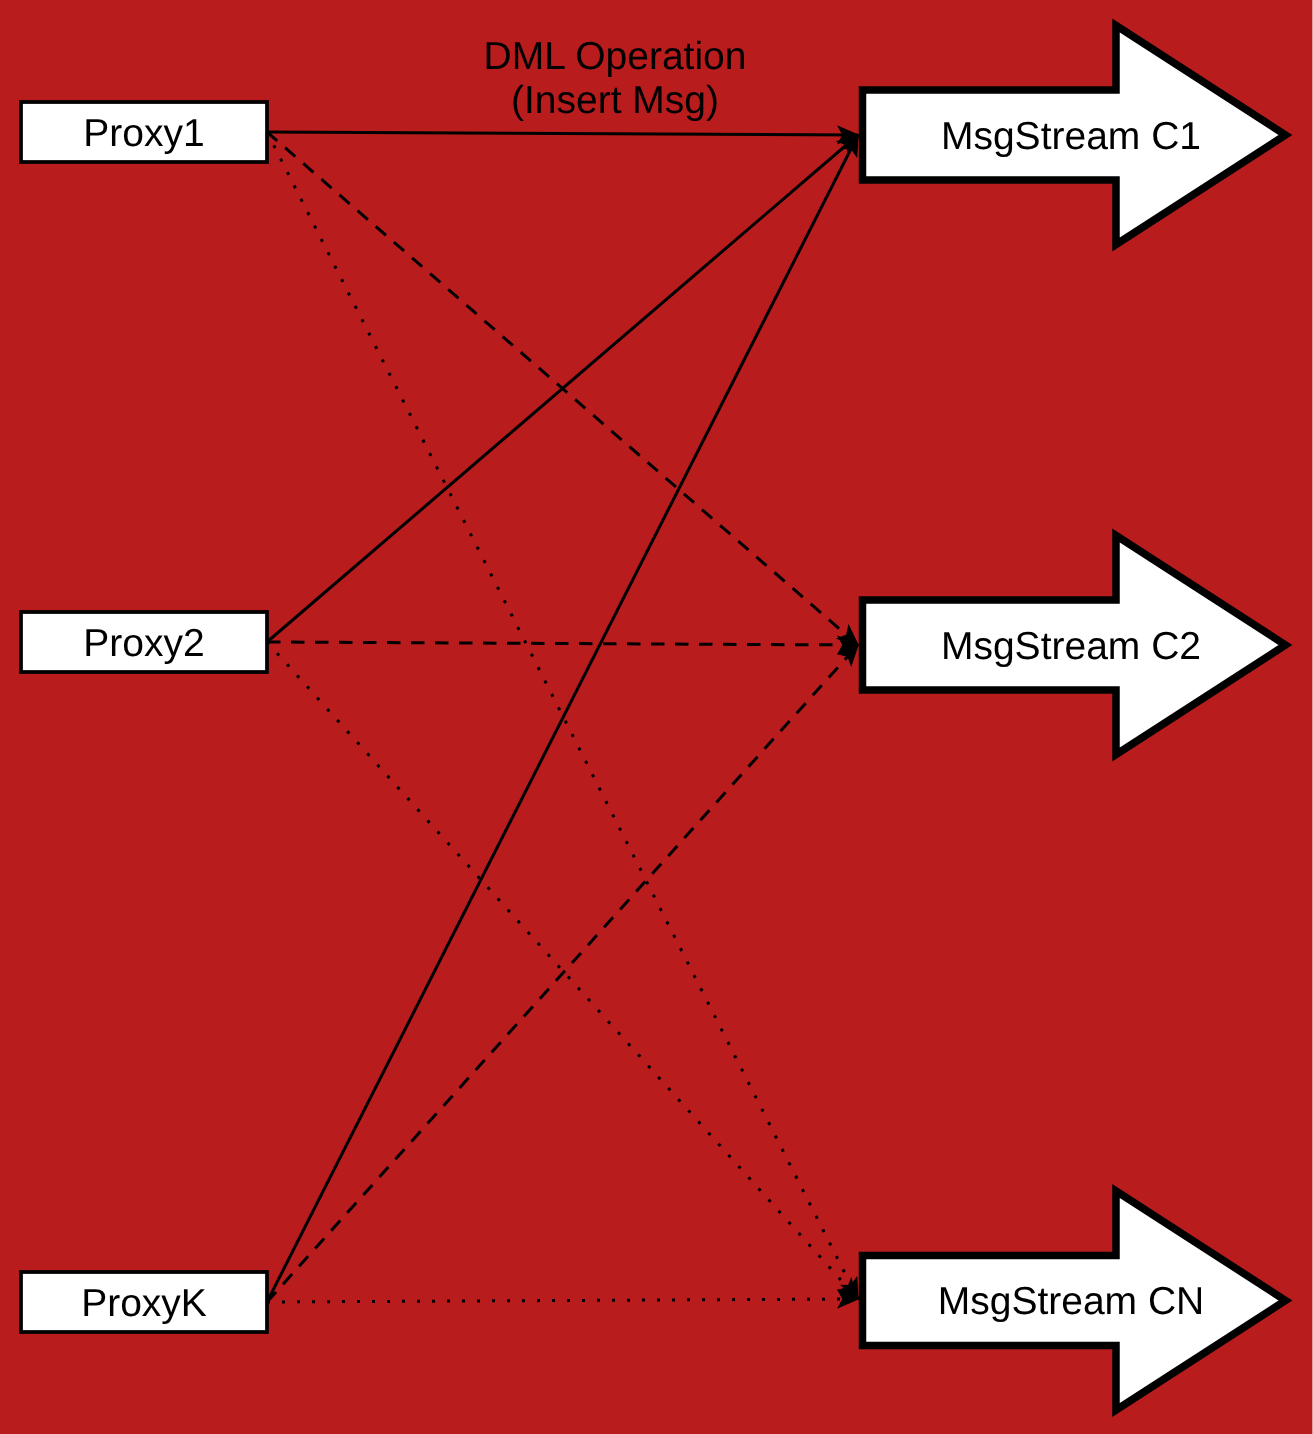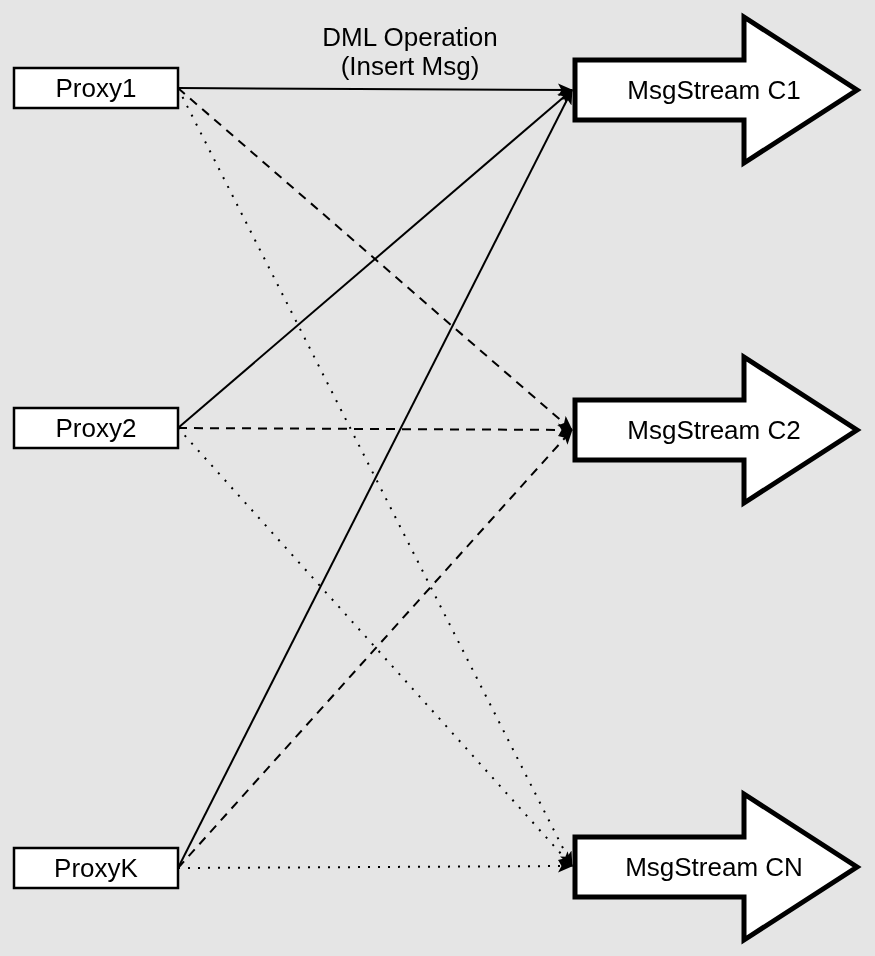--- a/index.html
+++ b/index.html
@@ -4,21 +4,21 @@
 <style>
   html, body {
     margin: 0;
     padding: 0;
     background: #ffffff;
   }
   .canvas {
     position: relative;
     width: 875px;
     height: 956px;
-    background: #e5e5e5;
+    background: #b91c1c;
     font-family: "Liberation Sans", sans-serif;
     overflow: hidden;
     text-align: center;
   }
   svg {
     display: block;
   }
   svg text {
     font-family: "Liberation Sans", sans-serif;
     fill: #000000;

